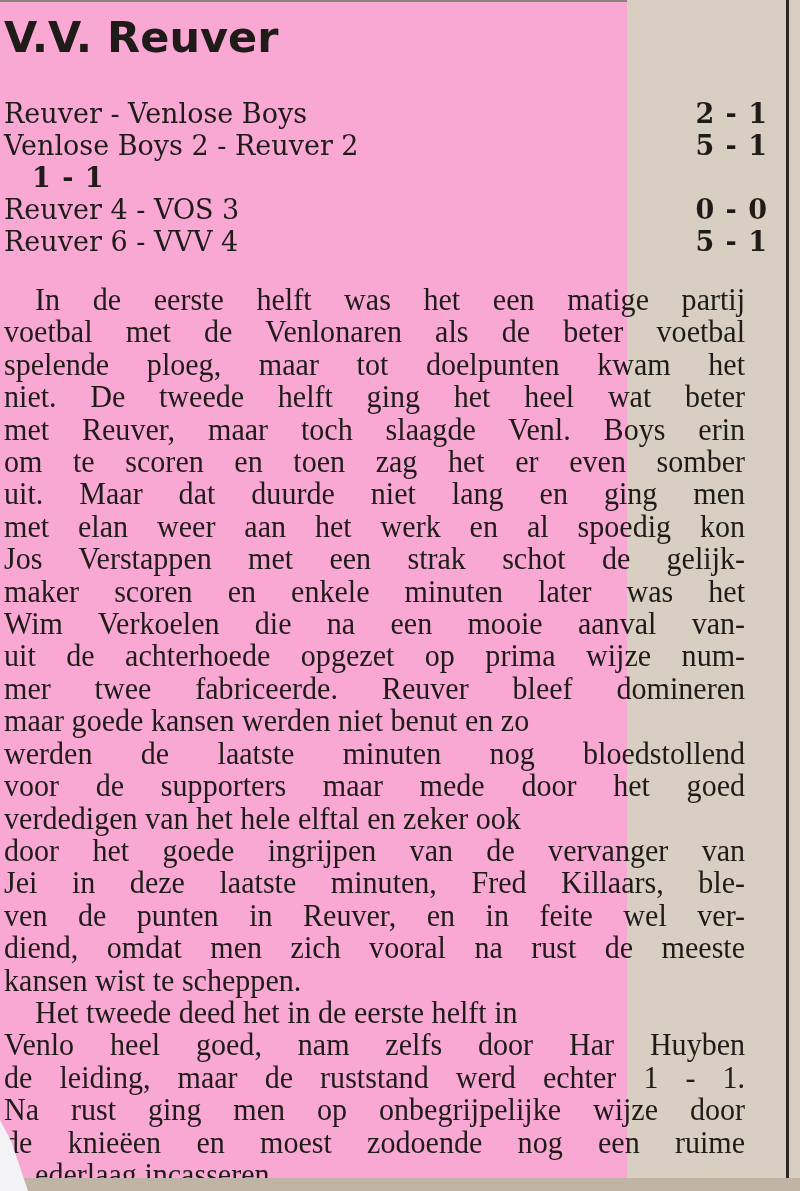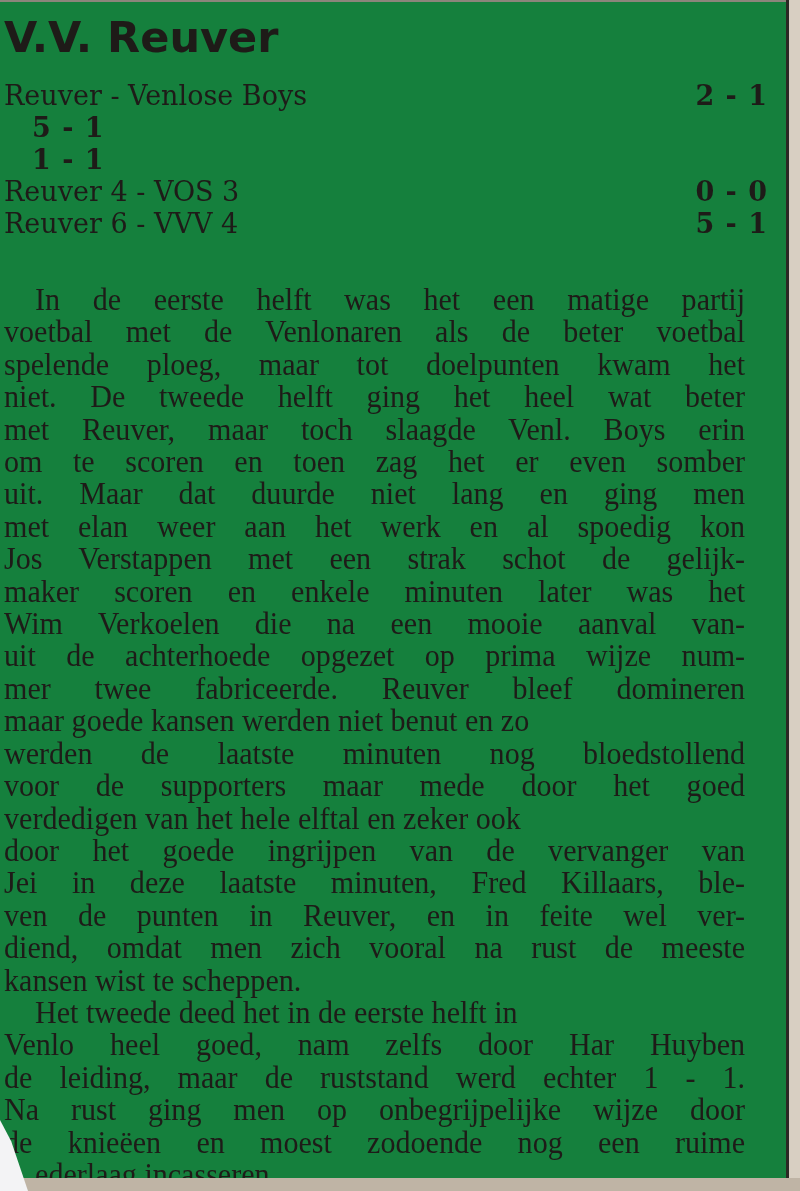--- a/index.html
+++ b/index.html
@@ -2,22 +2,22 @@
 <html><head>
   <meta charset="utf-8">
   <style>
     html, body { margin:0; padding:0; }
     body {
       width:800px; height:1191px; overflow:hidden; position:relative;
       background:#d8cfc2;
       font-family:"DejaVu Serif", serif;
     }
     .paper {
-      position:absolute; left:0; top:0; width:786px; height:1178px;
-      background:#15803d;
+      position:absolute; left:0; top:0; width:627px; height:1178px;
+      background:#f9a8d4;
       border-top:2px solid #8c857b;
       box-sizing:border-box;
     }
     .rule-right {
       position:absolute; left:786px; top:0; width:3px; height:1191px;
       background:#2b2824;
     }
     .torn {
       position:absolute; left:0; top:1120px; width:28px; height:71px;
       background:#f3f3f5;
@@ -25,21 +25,21 @@
     }
     .bottom-strip {
       position:absolute; left:0; top:1178px; width:800px; height:13px;
       background:#bfb4a5;
     }
     h1 {
       position:absolute; left:4px; top:10px; margin:0;
       font-family:"DejaVu Sans", sans-serif; font-weight:bold;
       font-size:43px; letter-spacing:0px; color:#1e1b18;
     }
-    .results { position:absolute; left:4px; top:78px; width:764px; }
+    .results { position:absolute; left:4px; top:96px; width:764px; }
     .row {
       display:flex; justify-content:space-between; height:32px; line-height:32px;
       font-family:"DejaVu Serif", serif; font-size:27px; color:#1e1b18;
     }
     .score { font-weight:bold; letter-spacing:1px;margin-left:28px; }
     .body-text {
       position:absolute; left:4px; top:282px; width:764px;
       font-family:"Liberation Serif", serif; font-size:31px;
       line-height:32.4px; color:#1e1b18;
       transform:scaleX(0.97); transform-origin:left top;
@@ -53,20 +53,21 @@
 
 <div class="paper">
   <h1>V.V. Reuver</h1>
 
   <div class="results">
     <div class="row">
         <span>Reuver - Venlose Boys</span>
         <span class="score">2 - 1</span>
       </div>
     <div class="row">
+        <span>Venlose Boys 2 - Reuver 2</span>
         <span class="score">5 - 1</span>
       </div>
     <div class="row">
         <span class="score">1 - 1</span>
       </div>
     <div class="row">
         <span>Reuver 4 - VOS 3</span>
         <span class="score">0 - 0</span>
       </div>
     <div class="row">

